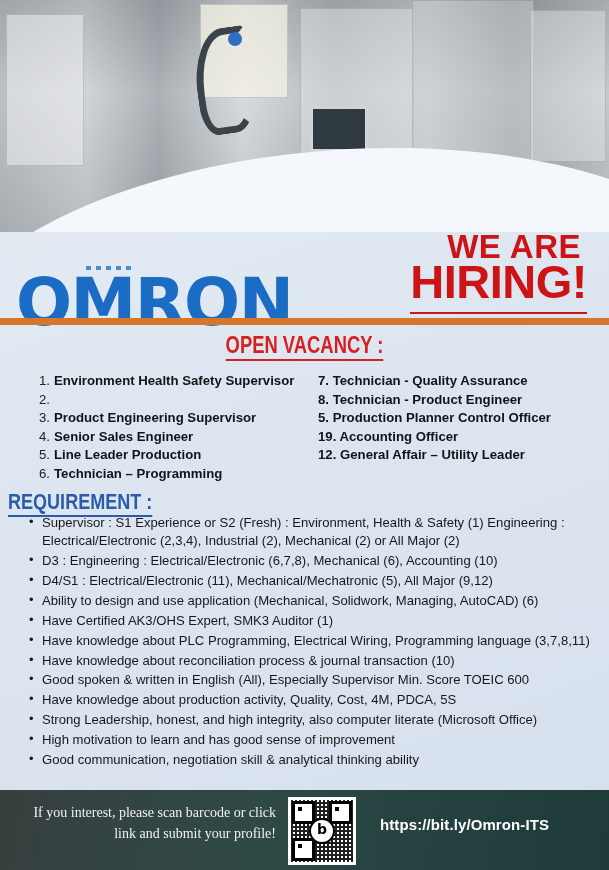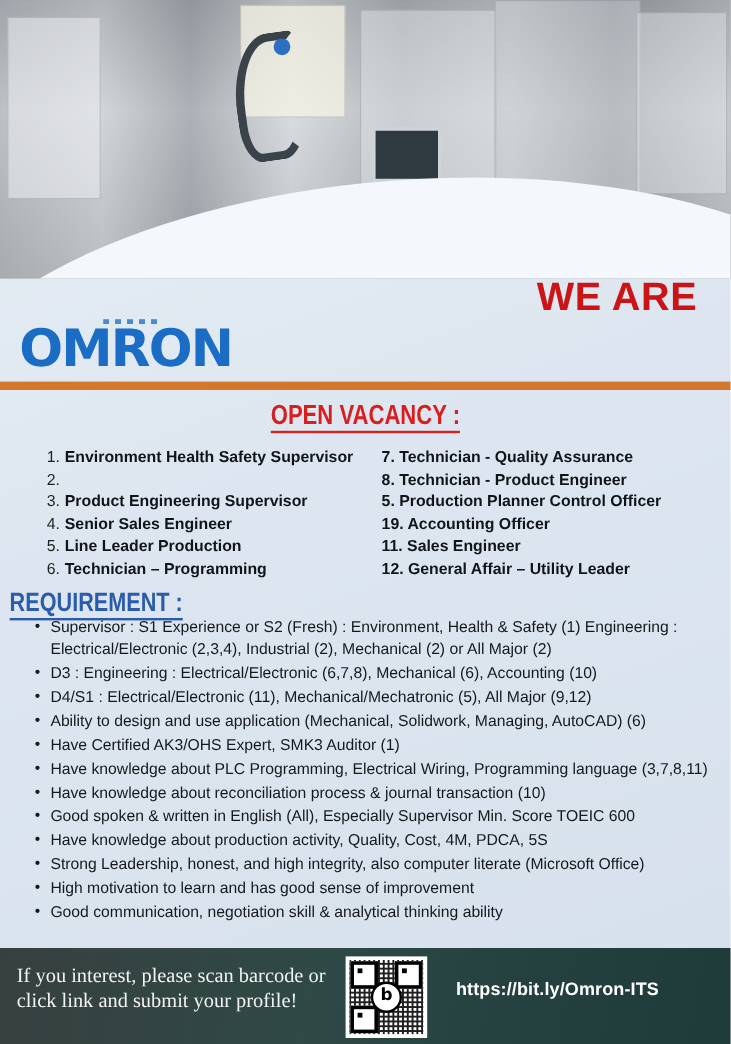--- a/index.html
+++ b/index.html
@@ -80,21 +80,21 @@
 
   
   .logo-row {
     position: absolute;
     left: 0; top: 222px;
     width: 609px; height: 96px;
   }
   .omron-logo {
     position: absolute;
     left: 16px; top: 48px;
-    font-size: 43px;
+    font-size: 66px;
     font-weight: bold;
     letter-spacing: -1.5px;
     color: #1b6cc4;
     font-family: "DejaVu Sans", sans-serif;
     line-height: 1;
   }
   .omron-dots {
     position: absolute;
     left: 86px; top: 44px;
     width: 46px; height: 4px;
@@ -223,23 +223,23 @@
   .footer {
     position: absolute;
     left: 0; top: 790px;
     width: 609px; height: 80px;
     background: linear-gradient(100deg, #37403f 0%, #2f4946 42%, #24413f 72%, #1f3b39 100%);
   }
   .footer-text {
     position: absolute;
     left: 14px; top: 12px;
     width: 262px;
-    text-align: left;
+    text-align: right;
     color: #f1f3f2;
-    font-size: 17px;
+    font-size: 14px;
     line-height: 21px;
     font-family: "Liberation Serif", serif;
   }
   .qr-wrap {
     position: absolute;
     left: 288px; top: 797px;
     width: 68px; height: 68px;
     background: #ffffff;
     padding: 3px;
     box-sizing: border-box;
@@ -367,20 +367,21 @@
       
     </div>
 
     <div class="sweep"></div>
   </div>
 
   <div class="logo-row">
     <div class="omron-dots"></div>
     <div class="omron-logo">OMRON</div>
     <div class="we-are">WE ARE</div>
+    <div class="hiring">HIRING!</div>
   </div>
 
   <div class="divider"></div>
 
   <div class="vacancy-heading">
     <span>OPEN VACANCY :</span>
   </div>
 
   <div class="vac-col-left">
     <div class="vac-item">
@@ -406,21 +407,20 @@
       <span class="vac-num">6.</span>
       <span>Technician – Programming</span>
     </div>
   </div>
 
   <div class="vac-col-right">
     <div class="vac-item">7. Technician - Quality Assurance</div>
     <div class="vac-item">8. Technician - Product Engineer</div>
     <div class="vac-item">5. Production Planner Control Officer</div>
     <div class="vac-item">19. Accounting Officer</div>
-    <div class="vac-item">11. Sales Engineer</div>
     <div class="vac-item">12. General Affair – Utility Leader</div>
   </div>
 
   <div class="req-heading">
     <span>REQUIREMENT :</span>
   </div>
 
   <ul class="req-list">
     <li>Supervisor : S1 Experience or S2 (Fresh) : Environment, Health &amp; Safety (1) Engineering : Electrical/Electronic (2,3,4), Industrial (2), Mechanical (2) or All Major (2)</li>
     <li>D3 : Engineering : Electrical/Electronic (6,7,8), Mechanical (6), Accounting (10)</li>

